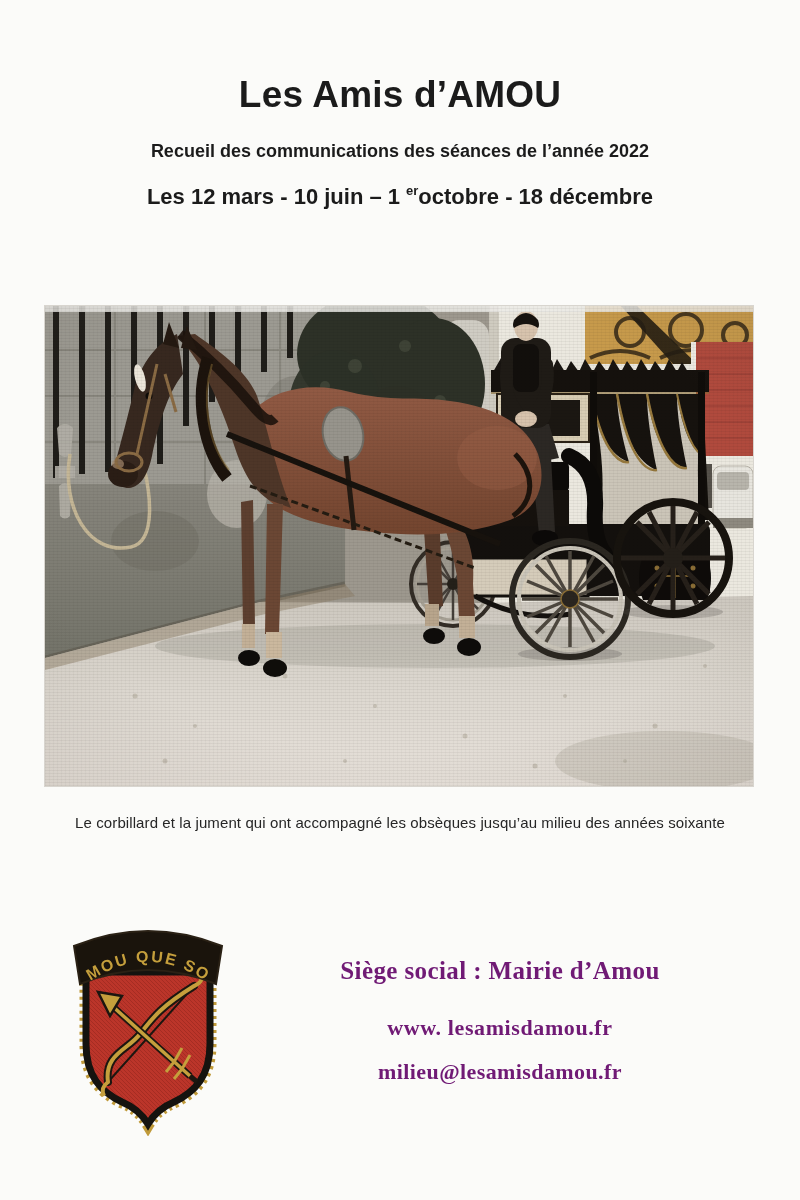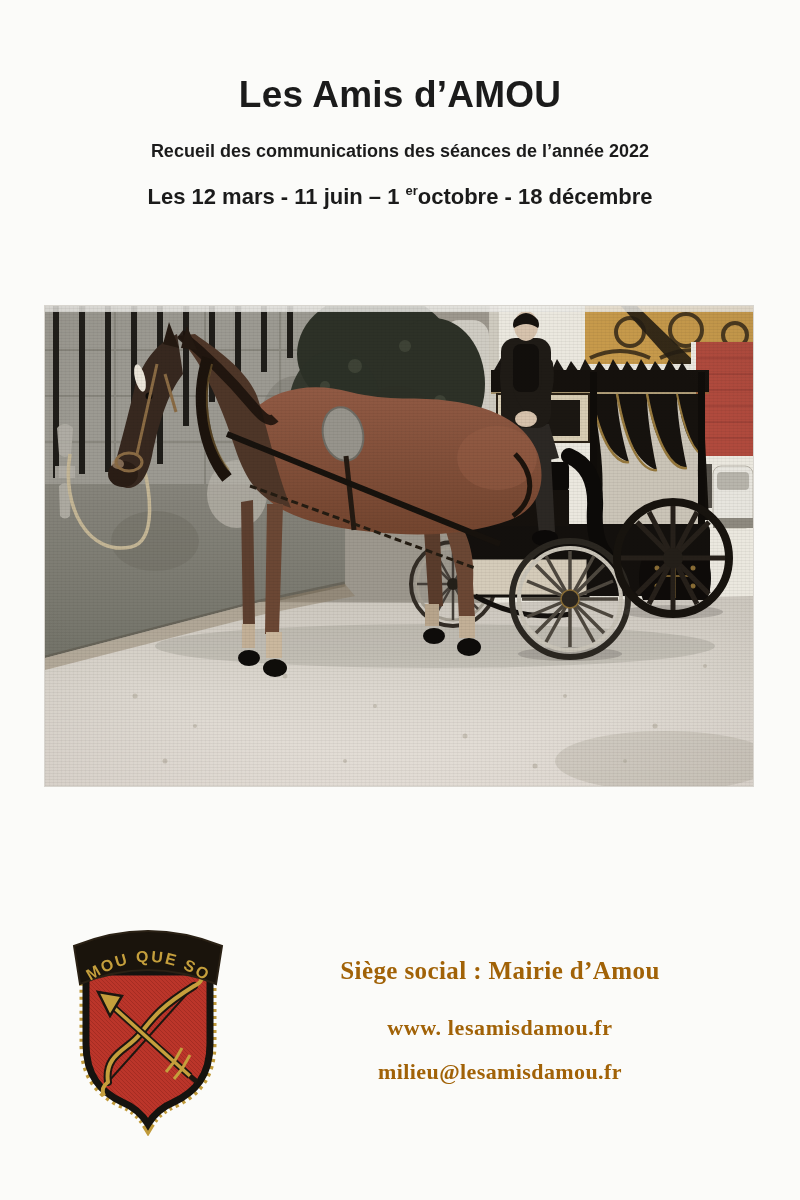--- a/index.html
+++ b/index.html
@@ -25,33 +25,33 @@
       repeating-linear-gradient(90deg, rgba(40,35,30,.03) 0 1px, transparent 1px 4px);
     mix-blend-mode:multiply;
   }
   .vignette{
     position:absolute;inset:0;pointer-events:none;
     background:radial-gradient(ellipse 85% 80% at 50% 45%, transparent 60%, rgba(70,60,48,.12) 100%);
   }
   .caption{top:814px;font-size:15px;font-weight:400;color:#262626;letter-spacing:.1px;}
   .badge{position:absolute;left:66px;top:920px;width:164px;height:216px;}
   .footer-line{position:absolute;left:240px;width:520px;text-align:center;
-    font-family:"Liberation Serif",serif;font-weight:700;color:#a16207;}
+    font-family:"Liberation Serif",serif;font-weight:700;color:#701a75;}
   .footer-1{top:957px;font-size:25px;letter-spacing:.4px;}
   .footer-2{top:1015px;font-size:22px;letter-spacing:.6px;font-family:Liberation Serif, serif;}
   .footer-3{top:1059px;font-size:22px;letter-spacing:.4px;}
 </style>
 </head>
 <body>
 
 <div class="page">
 
   <div class="center-line title">Les Amis d’AMOU</div>
   <div class="center-line subtitle">Recueil des communications des séances de l’année 2022</div>
-  <div class="center-line dates"><span>Les 12 mars - 11 juin – 1</span><sup>er</sup><span>octobre - 18 décembre</span></div>
+  <div class="center-line dates"><span>Les 12 mars - 10 juin – 1</span><sup>er</sup><span>octobre - 18 décembre</span></div>
 
   <div class="photo-frame">
     <svg width="708" height="480" viewBox="0 0 708 480">
       <defs>
         <linearGradient id="groundGrad" x1="0" y1="0" x2="0" y2="1">
           <stop offset="0" stop-color="#ccc7be"></stop>
           <stop offset="0.5" stop-color="#ddd8d0"></stop>
           <stop offset="1" stop-color="#e6e0d9"></stop>
         </linearGradient>
         <linearGradient id="horseGrad" x1="0" y1="0" x2="0" y2="1">
@@ -310,20 +310,21 @@
         </g>
         <circle cx="628" cy="252" r="10" fill="#241f19"></circle>
       </g>
 
       <rect x="0" y="0" width="708" height="6" fill="#ecebe7" opacity=".85"></rect>
     </svg>
     <div class="scanlines"></div>
     <div class="vignette"></div>
   </div>
 
+  <div class="center-line caption">Le corbillard et la jument qui ont accompagné les obsèques jusqu’au milieu des années soixante</div>
 
   <div class="badge">
     <svg width="164" height="216" viewBox="0 0 164 216">
       <defs>
         <path id="mottoArc" d="M26,60 Q82,24 138,60"></path>
         <pattern id="redWeave" width="4" height="4" patternUnits="userSpaceOnUse">
           <rect width="4" height="4" fill="#bb352a"></rect>
           <path d="M0,0 L4,4" stroke="#a52c22" stroke-width="1"></path>
         </pattern>
       </defs>

